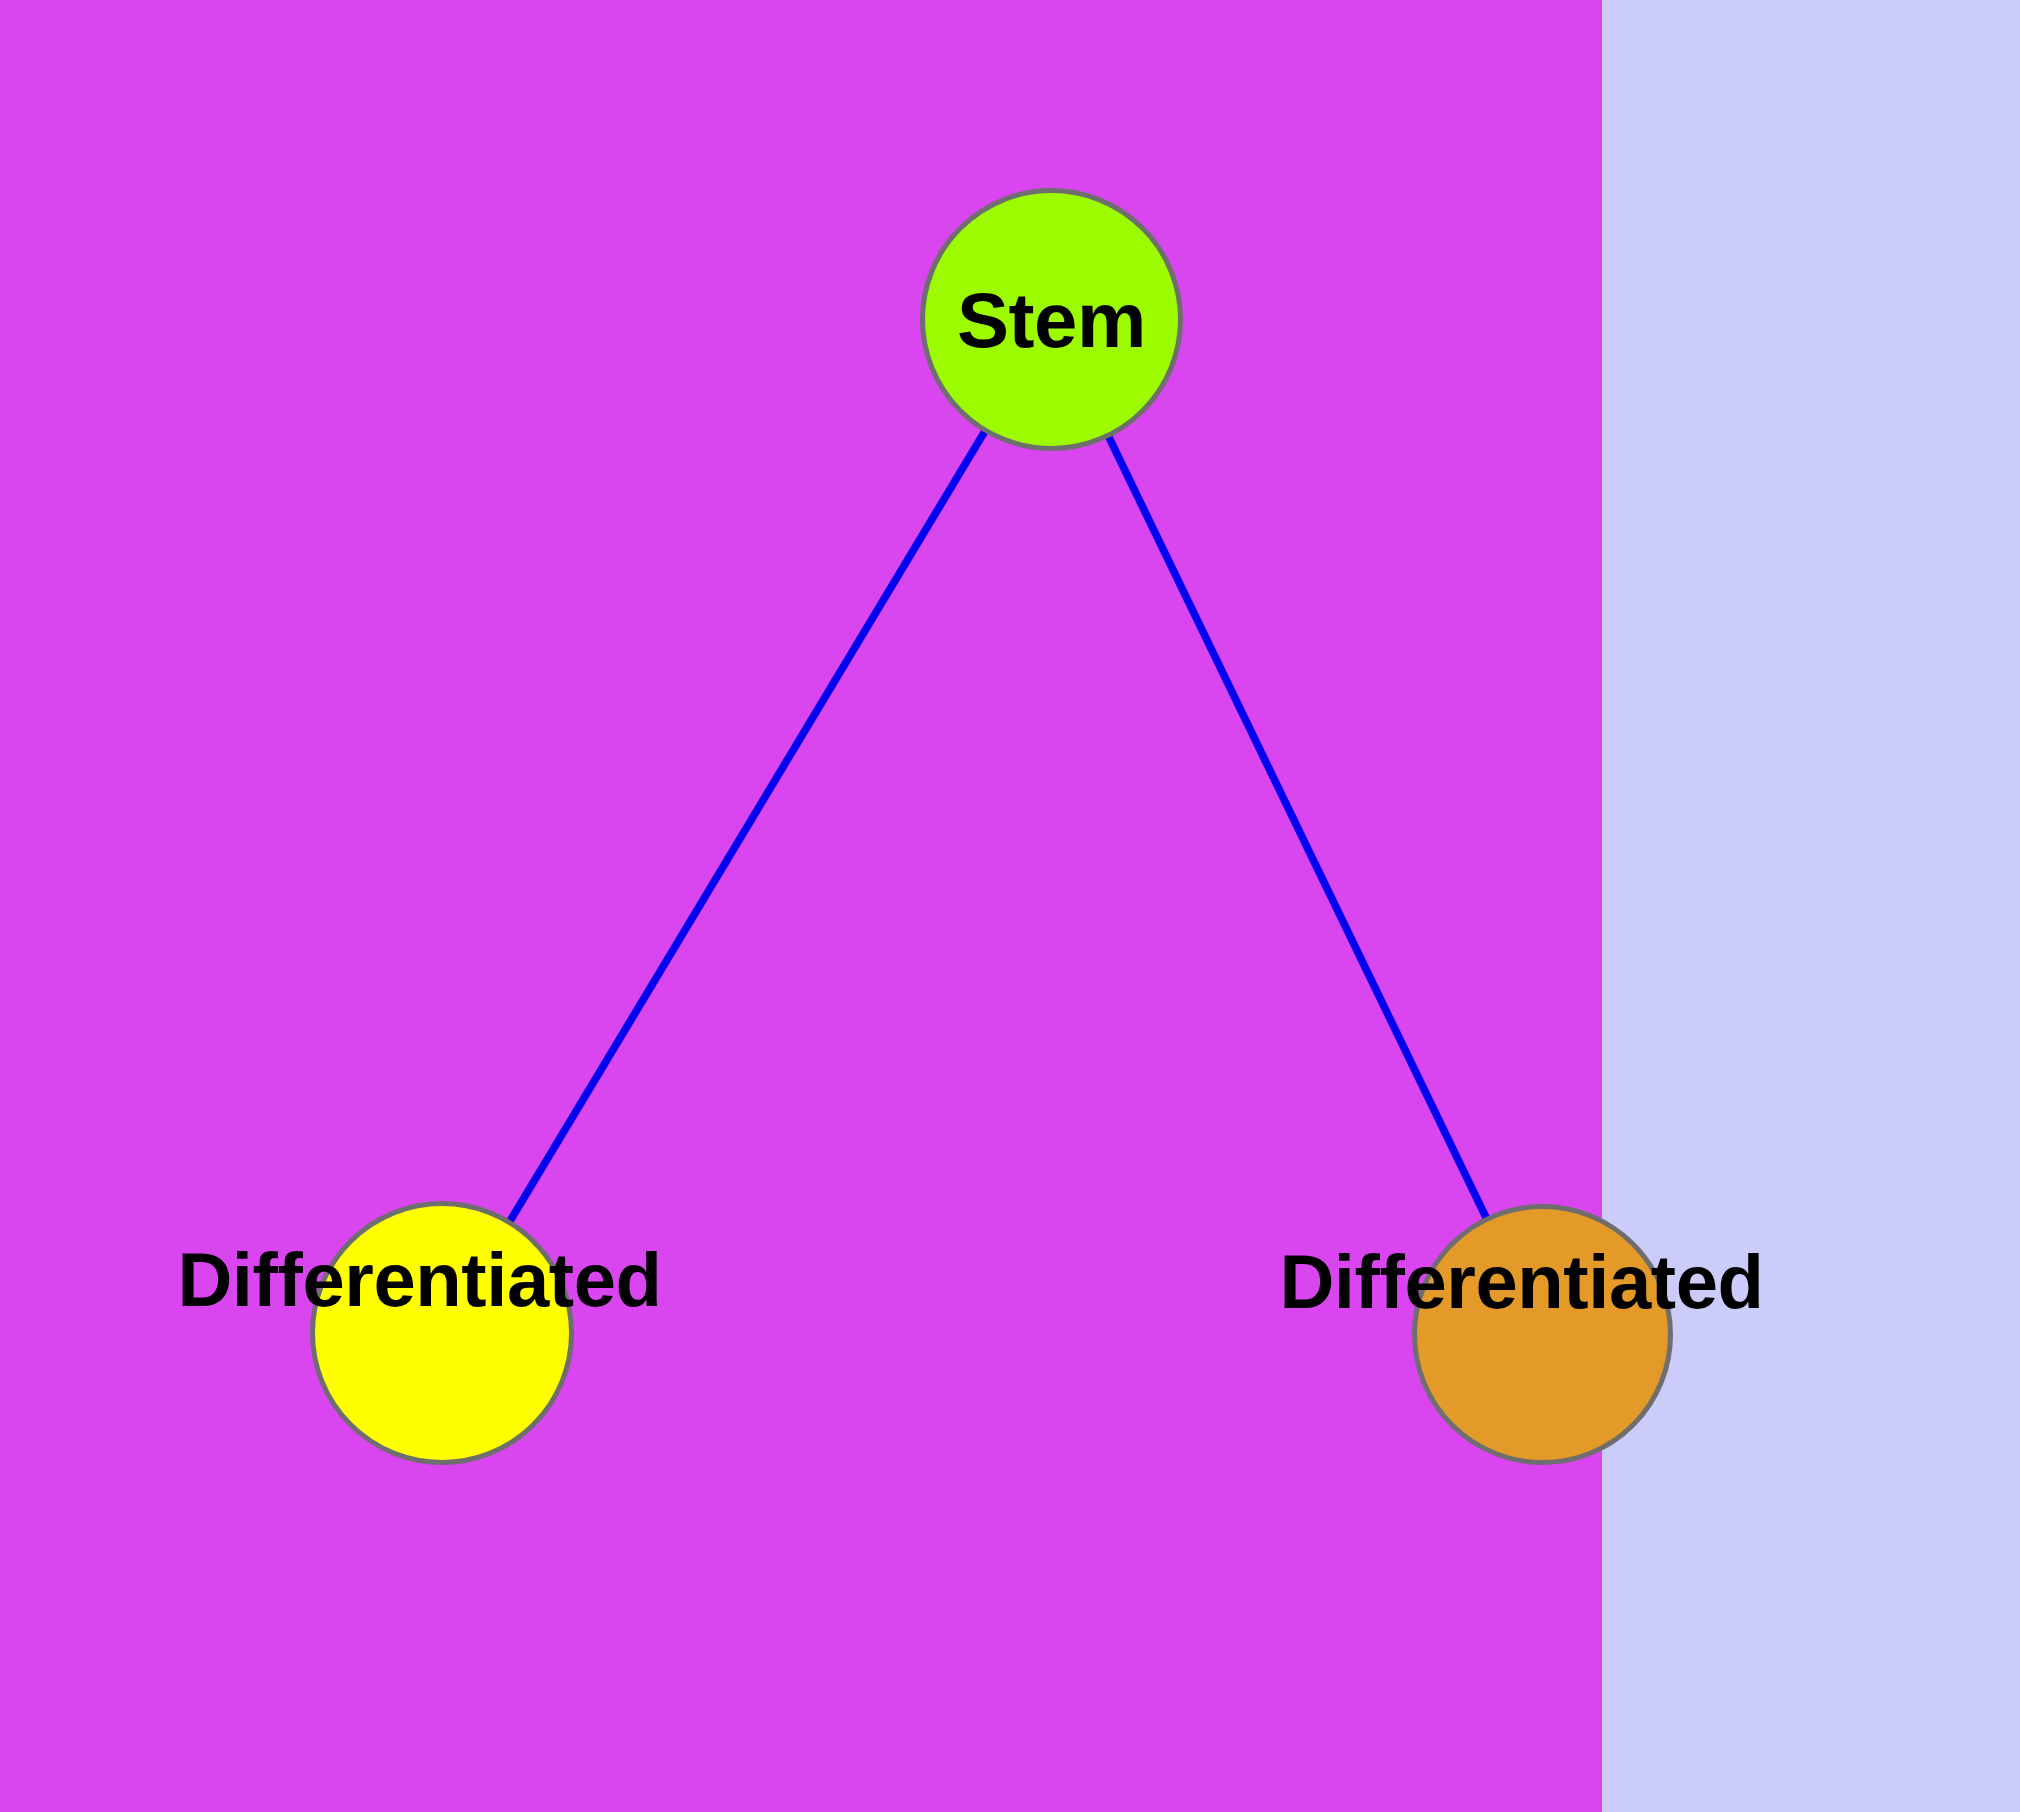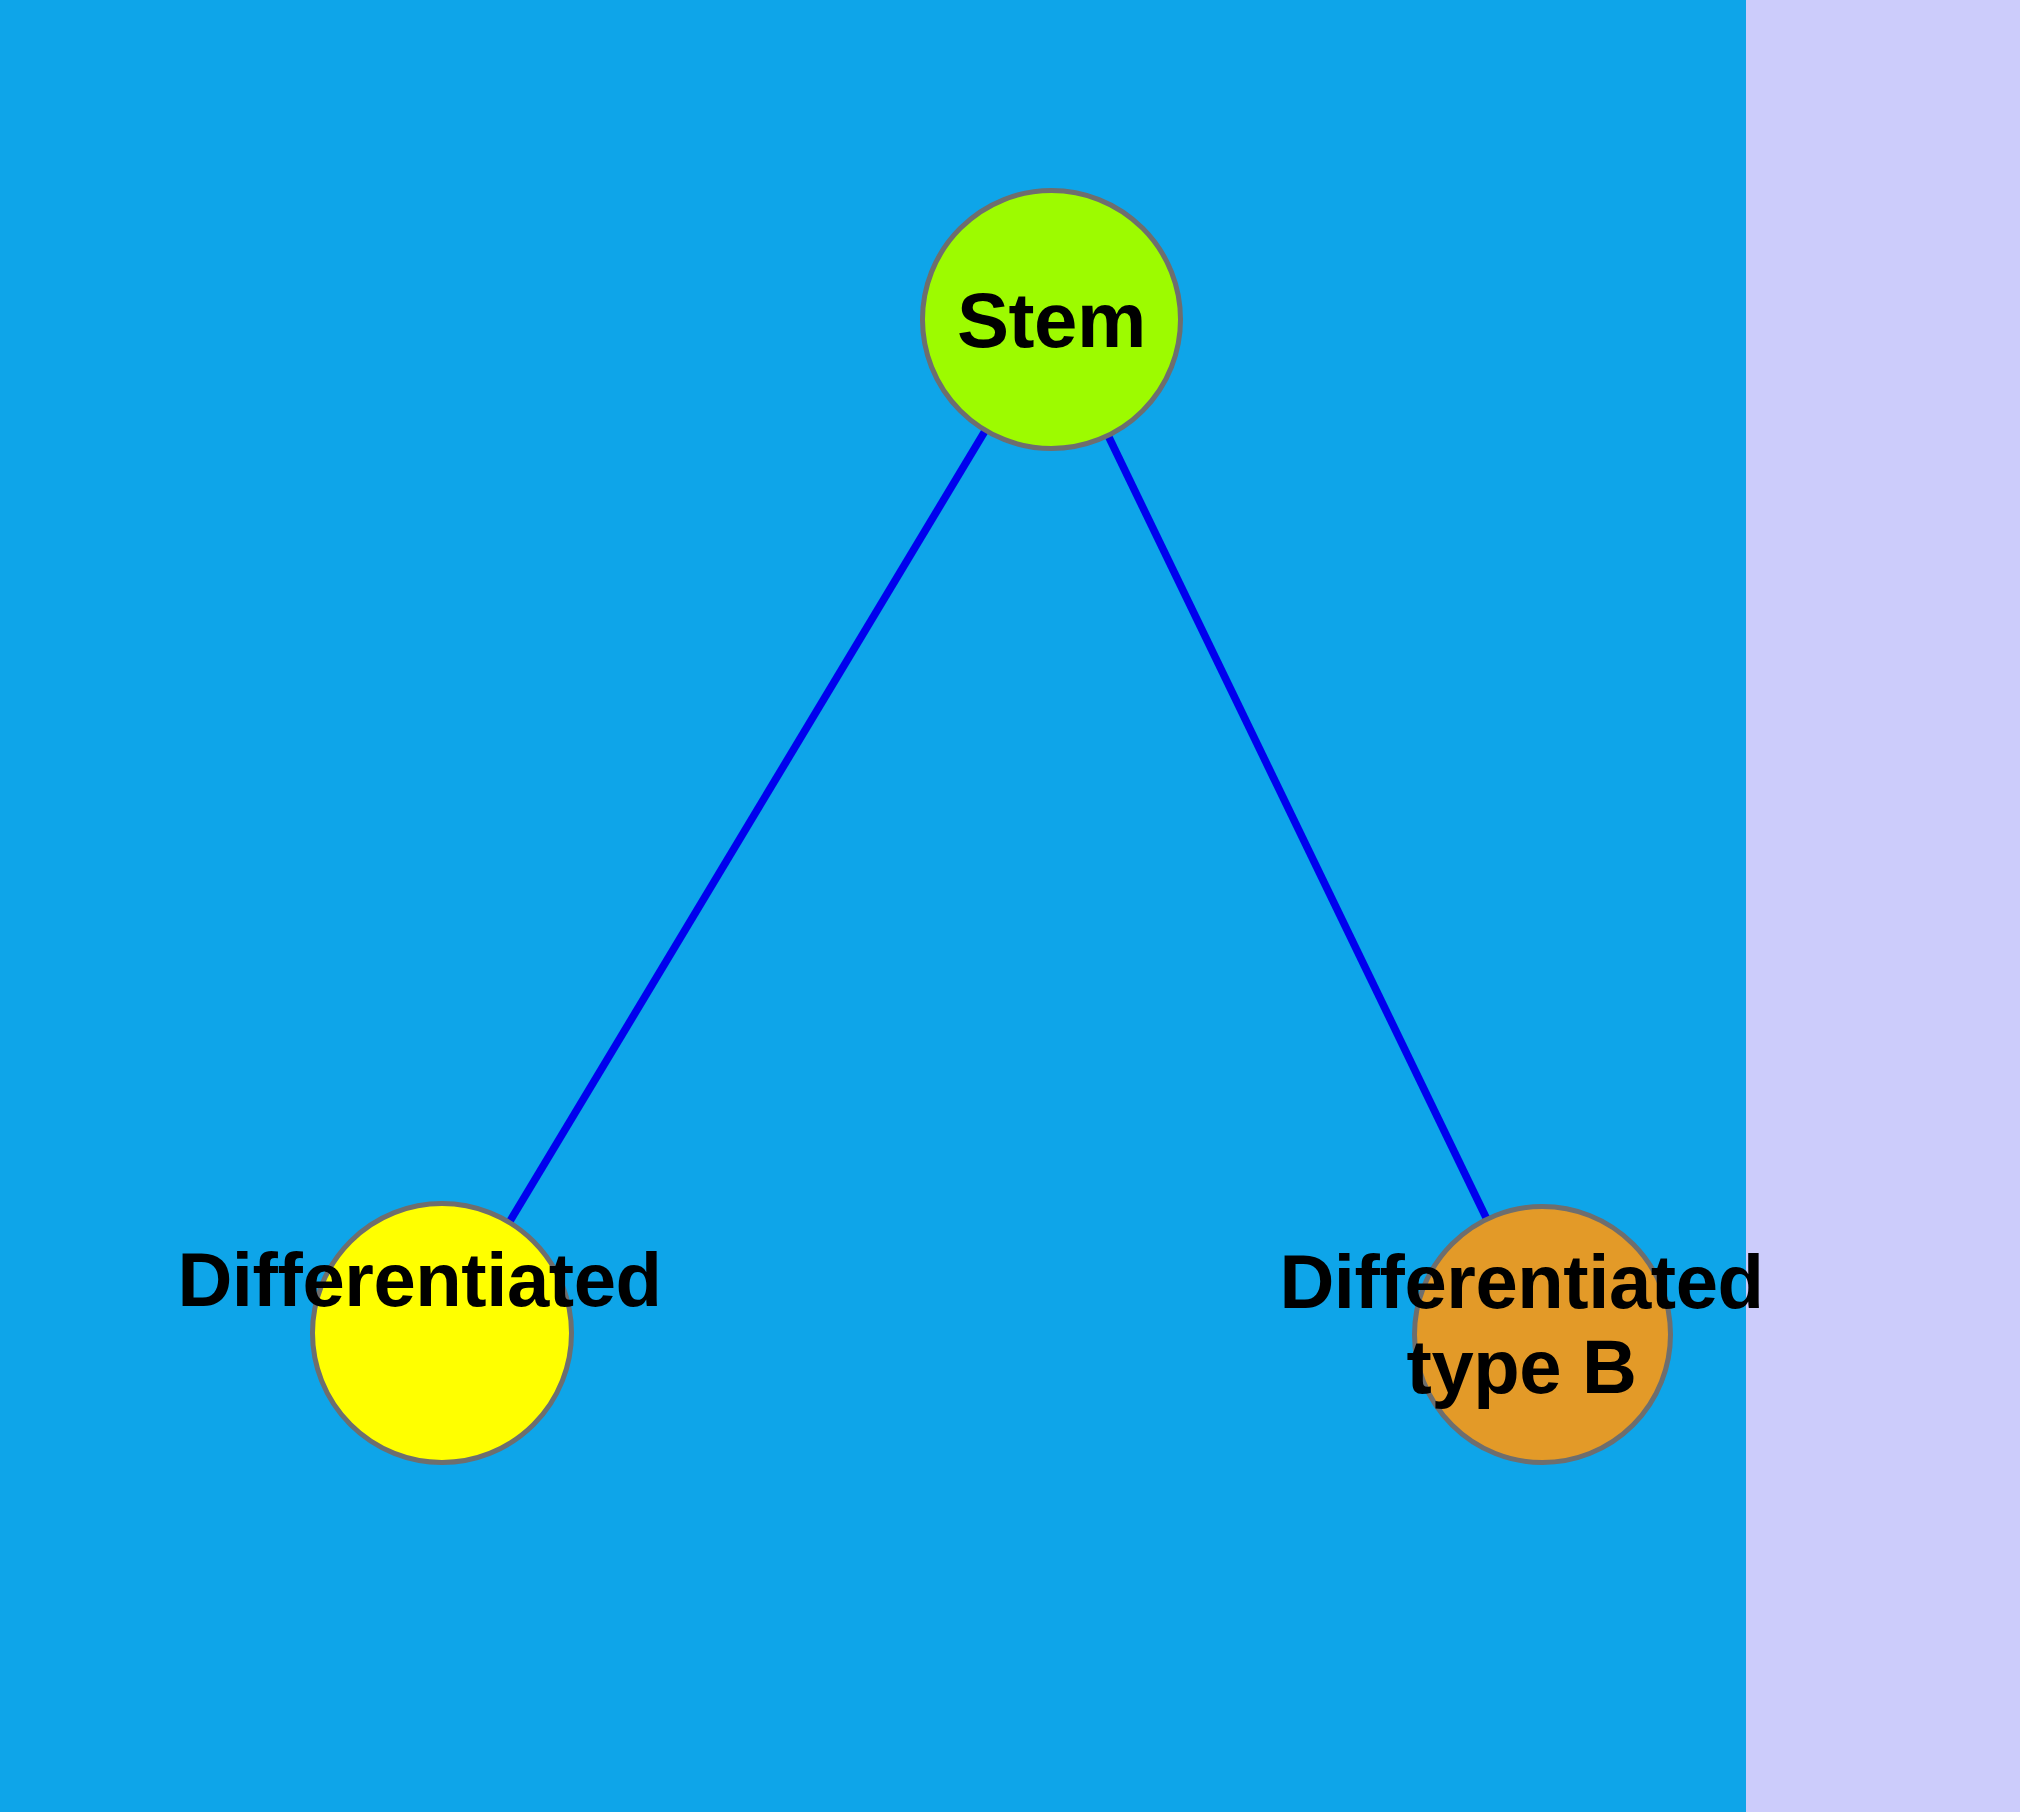--- a/index.html
+++ b/index.html
@@ -8,23 +8,23 @@
   }
   body {
     width: 2021px;
     height: 1812px;
     background: #ccccfb;
     font-family: "Liberation Sans", sans-serif;
     overflow: hidden;
   }
   #graph-canvas {
     position: relative;
-    width: 1746px;
+    width: 1602px;
     height: 1812px;
-    background: #0ea5e9;
+    background: #d946ef;
   }
   #edge-layer {
     position: absolute;
     left: 0;
     top: 0;
     width: 2021px;
     height: 1812px;
   }
   .node {
     position: absolute;
@@ -99,17 +99,16 @@
   <div class="node-label" id="label-stem">
     <div>Stem</div>
   </div>
 
   <div class="node-label" id="label-diff-a">
     <div>Differentiated</div>
   </div>
 
   <div class="node-label" id="label-diff-b">
     <div>Differentiated</div>
-    <div>type B</div>
   </div>
 
 </div>
 
 
 </body></html>

